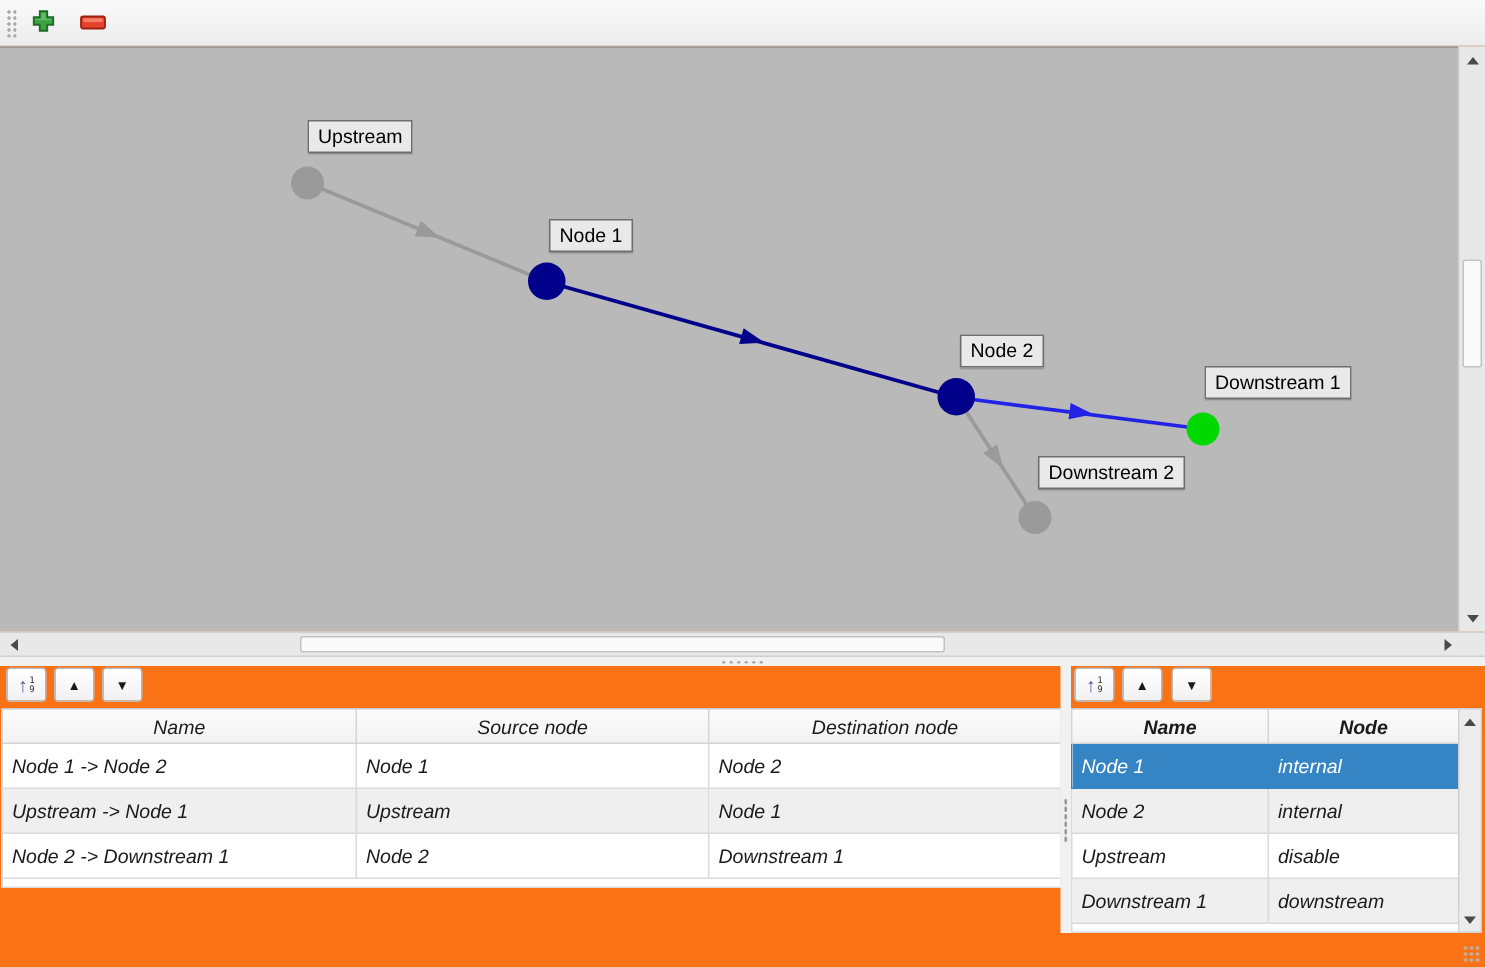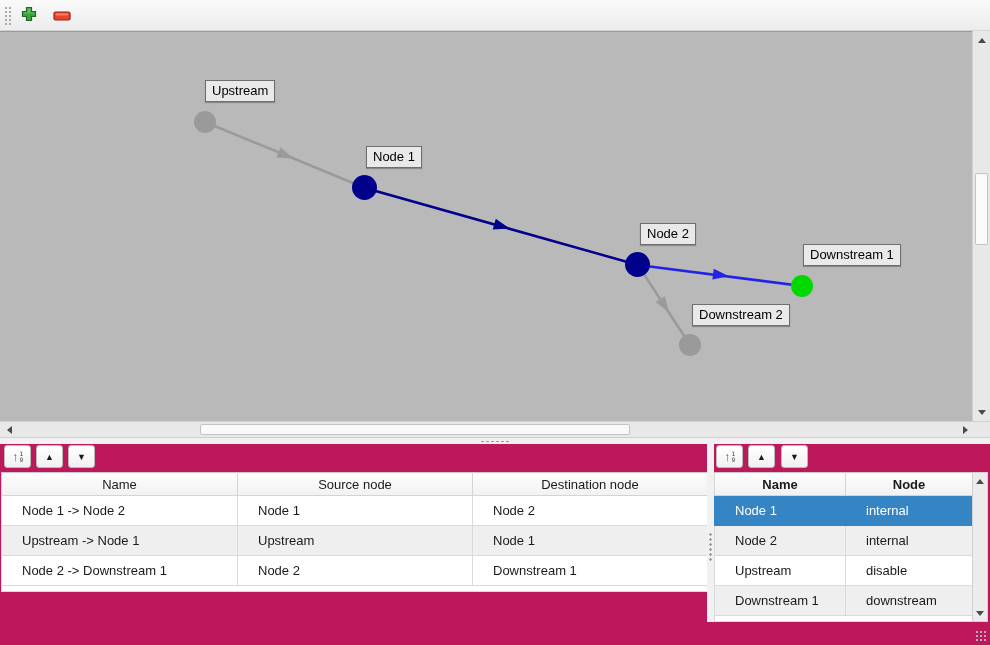--- a/index.html
+++ b/index.html
@@ -1,17 +1,17 @@
 <!DOCTYPE html>
 <html><head>
 <meta charset="utf-8">
 <style>
   * { margin:0; padding:0; box-sizing:border-box; }
   html,body { width:990px; height:645px; font-family:"Liberation Sans","DejaVu Sans",sans-serif; background:#f1f1f1; overflow:hidden; }
-  .app { position:relative; width:990px; height:645px; background:#be185d; }
+  .app { position:relative; width:990px; height:645px; background:#f97316; }
 
   
   .toolbar { position:absolute; left:0; top:0; width:990px; height:31px;
     background:linear-gradient(#fafafa,#ececec); border-bottom:1px solid #d5d5d5; }
   .toolbar-grip { position:absolute; left:4px; top:6px; width:7px; height:19px;
     background-image:radial-gradient(#aaa 1px, transparent 1.2px); background-size:4px 4px; }
   .tool-item { position:absolute; top:4px; width:24px; height:24px; display:flex; align-items:center; justify-content:center; border-radius:3px; }
   .tool-add { left:17px; } .tool-remove { left:50px; }
 
   
@@ -47,27 +47,27 @@
   .tbtn { position:absolute; top:1px; width:27px; height:23px; background:linear-gradient(#ffffff,#f1f1f1);
     border:1px solid #b9b9b9; border-radius:3px; display:flex; align-items:center; justify-content:center;
     font-size:11px; color:#222; }
   .sort-ico { display:flex; align-items:center; }
   .sort-ico .sarrow { color:#5b5b9e; font-weight:bold; font-size:13px; line-height:13px; }
   .sort-ico .sdigits { display:flex; flex-direction:column; font-size:6px; line-height:6px; color:#333; margin-left:1px; font-family:"DejaVu Sans Mono",monospace; }
   .tri { font-size:9px; color:#1a1a1a; }
 
   
   table { border-collapse:collapse; table-layout:fixed; background:#fff; font-size:13px; color:#1a1a1a; }
-  .tblwrap { position:absolute; top:472px; }
+  .tblwrap { position:absolute; top:472px;font-style:italic; }
   .tblwrap.left { left:1px; } .tblwrap.right { left:714px; }
   th { background:linear-gradient(#fcfcfc,#f2f2f2); border:1px solid #d4d4d4; border-top:1px solid #c9c9c9;
     height:23px; font-size:13px; text-align:center; }
   .tbl-left th { font-weight:normal; }
   .tbl-right th { font-weight:bold; }
-  td { border:1px solid #dadada; height:30px; padding:0 20px; overflow:hidden; white-space:nowrap; }
+  td { border:1px solid #dadada; height:30px; padding:0 6px; overflow:hidden; white-space:nowrap; }
   tr.zebra td { background:#efefef; }
   tr.selected td { background:#3585c5; color:#fff; border-color:#3585c5; }
   tr.filler td { height:6px; background:#fff; padding:0; }
   .tbl-left { width:706px; } .tbl-right { width:258px; }
 
   
   .tsb { position:absolute; left:972px; top:472px; width:16px; height:150px; background:#ececec; border:1px solid #d0d0d0; }
   .tsb .sb-btn { width:14px; height:14px; left:0; background:#ececec; }
 
   

